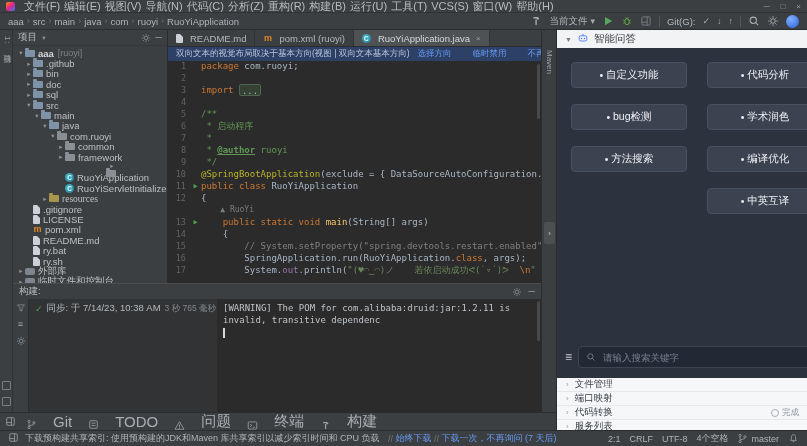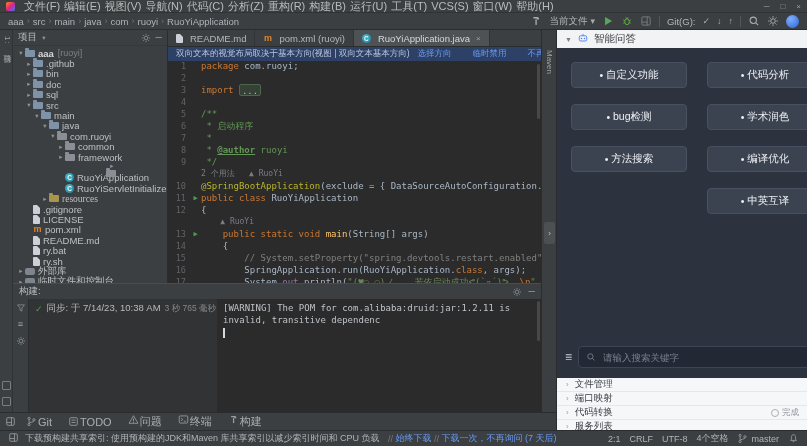--- a/index.html
+++ b/index.html
@@ -90,21 +90,21 @@
   .bd-tools{width:15px;background:#3c3f41;border-right:1px solid #2a2c2d;display:flex;flex-direction:column;align-items:center;padding-top:4px;gap:7px;color:#8d9297}
   .bd-tree{width:188px;background:#313335;padding:3px 6px;font-size:9.5px;color:#b7bbbe;box-sizing:border-box;flex:none}
   .bd-row{display:flex;align-items:center;gap:4px;white-space:nowrap}
   .bd-check{color:#4f9e58;font-size:9px}
   .bd-dur{margin-left:auto;color:#84888c;font-size:8.5px}
   .bd-log{flex:1;background:#2b2b2b;padding:3px 6px;font-family:"DejaVu Sans Mono",monospace;font-size:9px;color:#bfc4c9;position:relative;overflow:hidden;line-height:12px}
   .caret{display:inline-block;width:1.5px;height:10px;background:#d5d8da;vertical-align:middle}
   .bd-scroll{position:absolute;right:1px;top:2px;width:3px;height:40px;background:rgba(255,255,255,.14);border-radius:2px}
   
   .bottombar{position:absolute;left:0;top:412px;width:556px;height:18px;background:#3c3f41;border-top:1px solid #2a2c2d;display:flex;align-items:center;padding:0 5px;box-sizing:border-box;gap:4px}
-  .bb-item{display:flex;align-items:flex-start;gap:1px;font-size:11px;color:#aaaeb3;padding:0 6px}
+  .bb-item{display:flex;align-items:flex-end;gap:16px;font-size:15px;color:#aaaeb3;padding:0 6px}
   .statusbar{position:absolute;left:0;top:430px;width:807px;height:16px;background:#3c3f41;border-top:1px solid #2a2c2d;display:flex;align-items:center;padding:0 8px;box-sizing:border-box;font-size:9px;color:#b0b4b8;gap:6px;overflow:hidden}
   .sb-msg{white-space:nowrap}
   .sb-sep{color:#73777b}
   .sb-link{color:#689af5;white-space:nowrap}
   .sb-right{margin-left:auto;display:flex;align-items:center;gap:9px;white-space:nowrap}
   .sb-branch{display:flex;align-items:center;gap:3px}
   
   .svgicon{display:inline-flex;width:12px;height:12px;color:#a0a5aa;flex:none}
   .svgicon svg{width:100%;height:100%}
 </style>
@@ -391,21 +391,20 @@
     <div id="code" class="code">
         <div class="cl"><span class="no">1</span><span class="ric"></span><span class="tk-kw">package </span><span class="tk-pl">com.ruoyi;</span></div>
         <div class="cl"><span class="no">2</span><span class="ric"></span></div>
         <div class="cl"><span class="no">3</span><span class="ric"></span><span class="tk-kw">import </span><span class="tk-fold">...</span></div>
         <div class="cl"><span class="no">4</span><span class="ric"></span></div>
         <div class="cl"><span class="no">5</span><span class="ric"></span><span class="tk-doc">/**</span></div>
         <div class="cl"><span class="no">6</span><span class="ric"></span><span class="tk-doc"> * 启动程序</span></div>
         <div class="cl"><span class="no">7</span><span class="ric"></span><span class="tk-doc"> *</span></div>
         <div class="cl"><span class="no">8</span><span class="ric"></span><span class="tk-doc"> * </span><span class="tk-doctag">@author</span><span class="tk-doc"> ruoyi</span></div>
         <div class="cl"><span class="no">9</span><span class="ric"></span><span class="tk-doc"> */</span></div>
-        <div class="cl"><span class="no"></span><span class="ric"></span><span class="tk-inlay">2 个用法   ▲ RuoYi</span></div>
         <div class="cl"><span class="no">10</span><span class="ric"></span><span class="tk-ann">@SpringBootApplication</span><span class="tk-pl">(exclude = { DataSourceAutoConfiguration.</span></div>
         <div class="cl"><span class="no">11</span><span class="ric">▶</span><span class="tk-kw">public class </span><span class="tk-pl">RuoYiApplication</span></div>
         <div class="cl"><span class="no">12</span><span class="ric"></span><span class="tk-pl">{</span></div>
         <div class="cl"><span class="no"></span><span class="ric"></span><span class="tk-inlay">    ▲ RuoYi</span></div>
         <div class="cl"><span class="no">13</span><span class="ric">▶</span><span class="tk-pl">    </span><span class="tk-kw">public static void </span><span class="tk-method">main</span><span class="tk-pl">(String[] args)</span></div>
         <div class="cl"><span class="no">14</span><span class="ric"></span><span class="tk-pl">    {</span></div>
         <div class="cl"><span class="no">15</span><span class="ric"></span><span class="tk-pl">        </span><span class="tk-cmt">// System.setProperty("spring.devtools.restart.enabled", "false");</span></div>
         <div class="cl"><span class="no">16</span><span class="ric"></span><span class="tk-pl">        SpringApplication.run(RuoYiApplication.</span><span class="tk-kw">class</span><span class="tk-pl">, args);</span></div>
         <div class="cl"><span class="no">17</span><span class="ric"></span><span class="tk-pl">        System.</span><span class="tk-field">out</span><span class="tk-pl">.println(</span><span class="tk-str">"(♥◠‿◠)ノ゙  若依启动成功ᕙ(`▿´)ᕗ  </span><span class="tk-esc">\n</span><span class="tk-str">" </span></div>
       </div>

